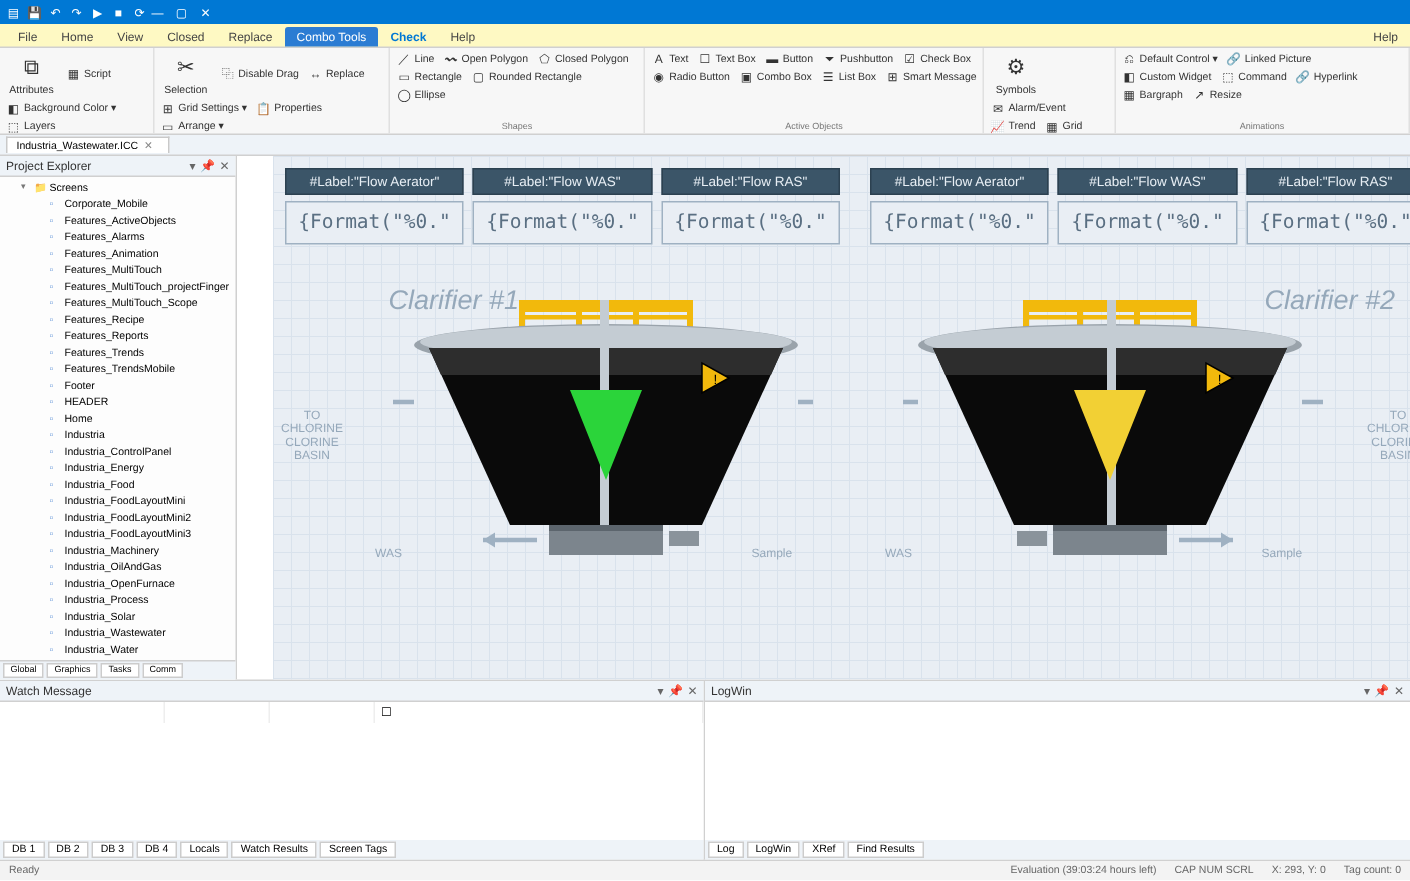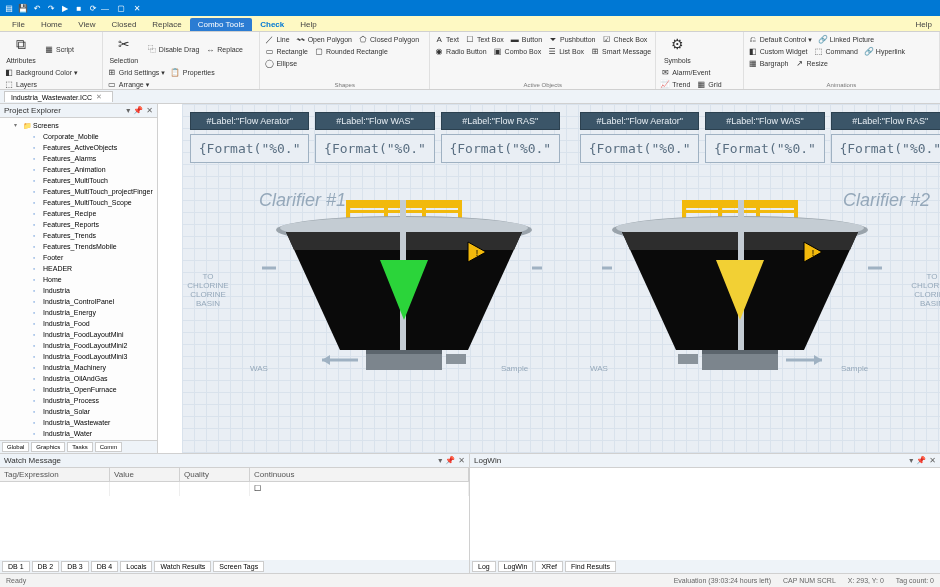--- a/index.html
+++ b/index.html
@@ -565,26 +565,20 @@
   <div class="watch">
     <div class="panel-title">
       <span>Watch Message</span>
       <span class="ctl">
         <span>▾</span>
         <span>📌</span>
         <span>✕</span>
       </span>
     </div>
     <div class="watch-grid">
-      <div class="watch-head">
-        <div class="col1">Tag/Expression</div>
-        <div class="col2">Value</div>
-        <div class="col3">Quality</div>
-        <div class="col4">Continuous</div>
-      </div>
       <div class="watch-body">
         <div class="col1"></div>
         <div class="col2"></div>
         <div class="col3"></div>
         <div class="col4">☐</div>
       </div>
     </div>
     <div class="watch-tabs" id="watch-tabs">
         <span>DB 1</span>
         <span>DB 2</span>

